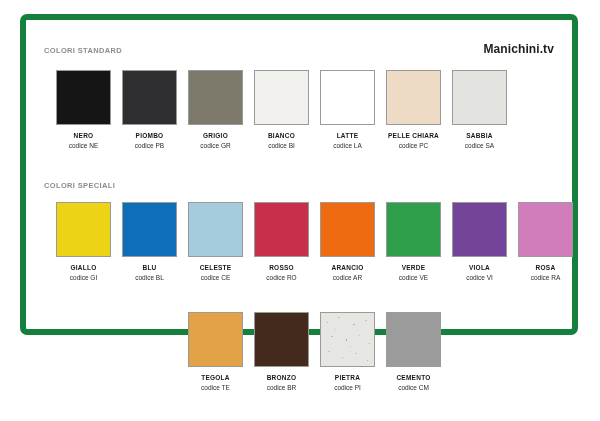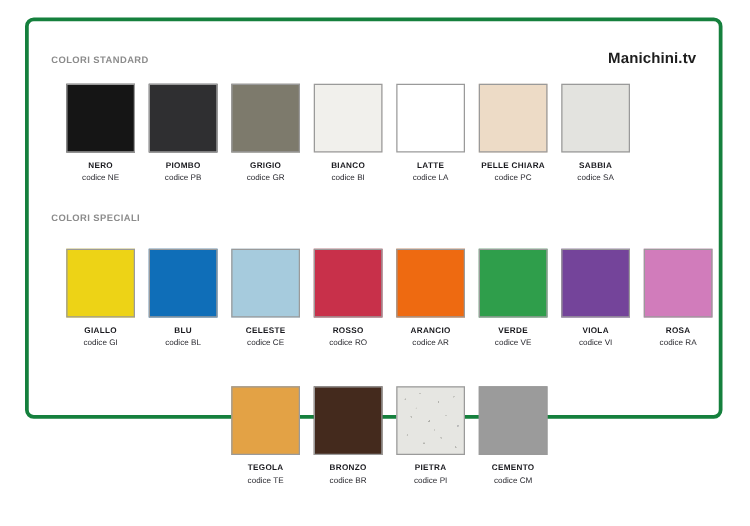--- a/index.html
+++ b/index.html
@@ -14,37 +14,37 @@
     overflow: hidden;
     position: relative;
   }
 
   #sheet {
     position: absolute;
     left: 20px;
     top: 14px;
     width: 558px;
     height: 321px;
-    border: 3px solid #15803d;
+    border: 6px solid #15803d;
     border-radius: 7px;
     background: #ffffff;
     box-sizing: border-box;
   }
 
   
   .section-head {
     position: absolute;
     font-size: 7.5px;
     font-weight: bold;
     letter-spacing: 0.35px;
     color: #8c8c8c;
     white-space: nowrap;
   }
   #head-standard { left: 18px; top: 26px; }
-  #head-speciali { left: 18px; top: 153px; }
+  #head-speciali { left: 18px; top: 161px; }
 
   
   #brand {
     position: absolute;
     right: 18px;
     top: 22px;
     font-size: 12px;
     font-weight: 600;
     color: #1d1d1d;
     letter-spacing: 0.1px;

